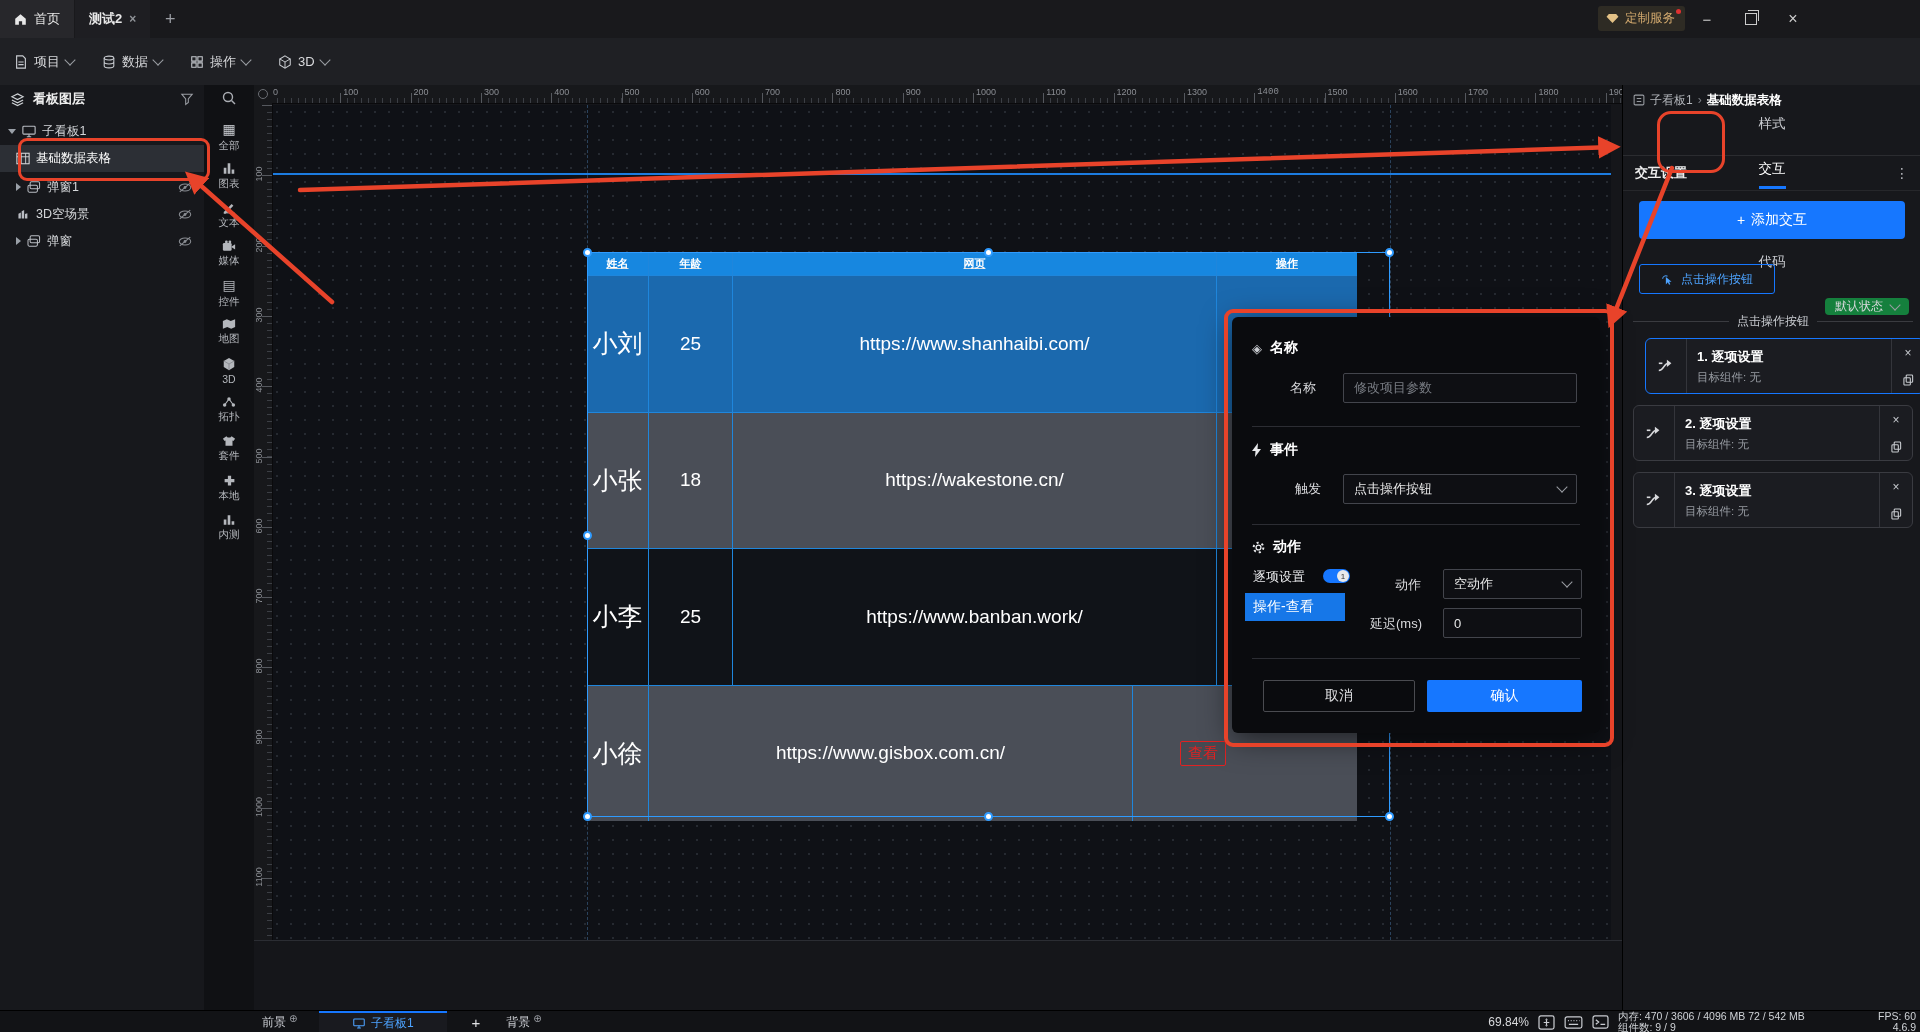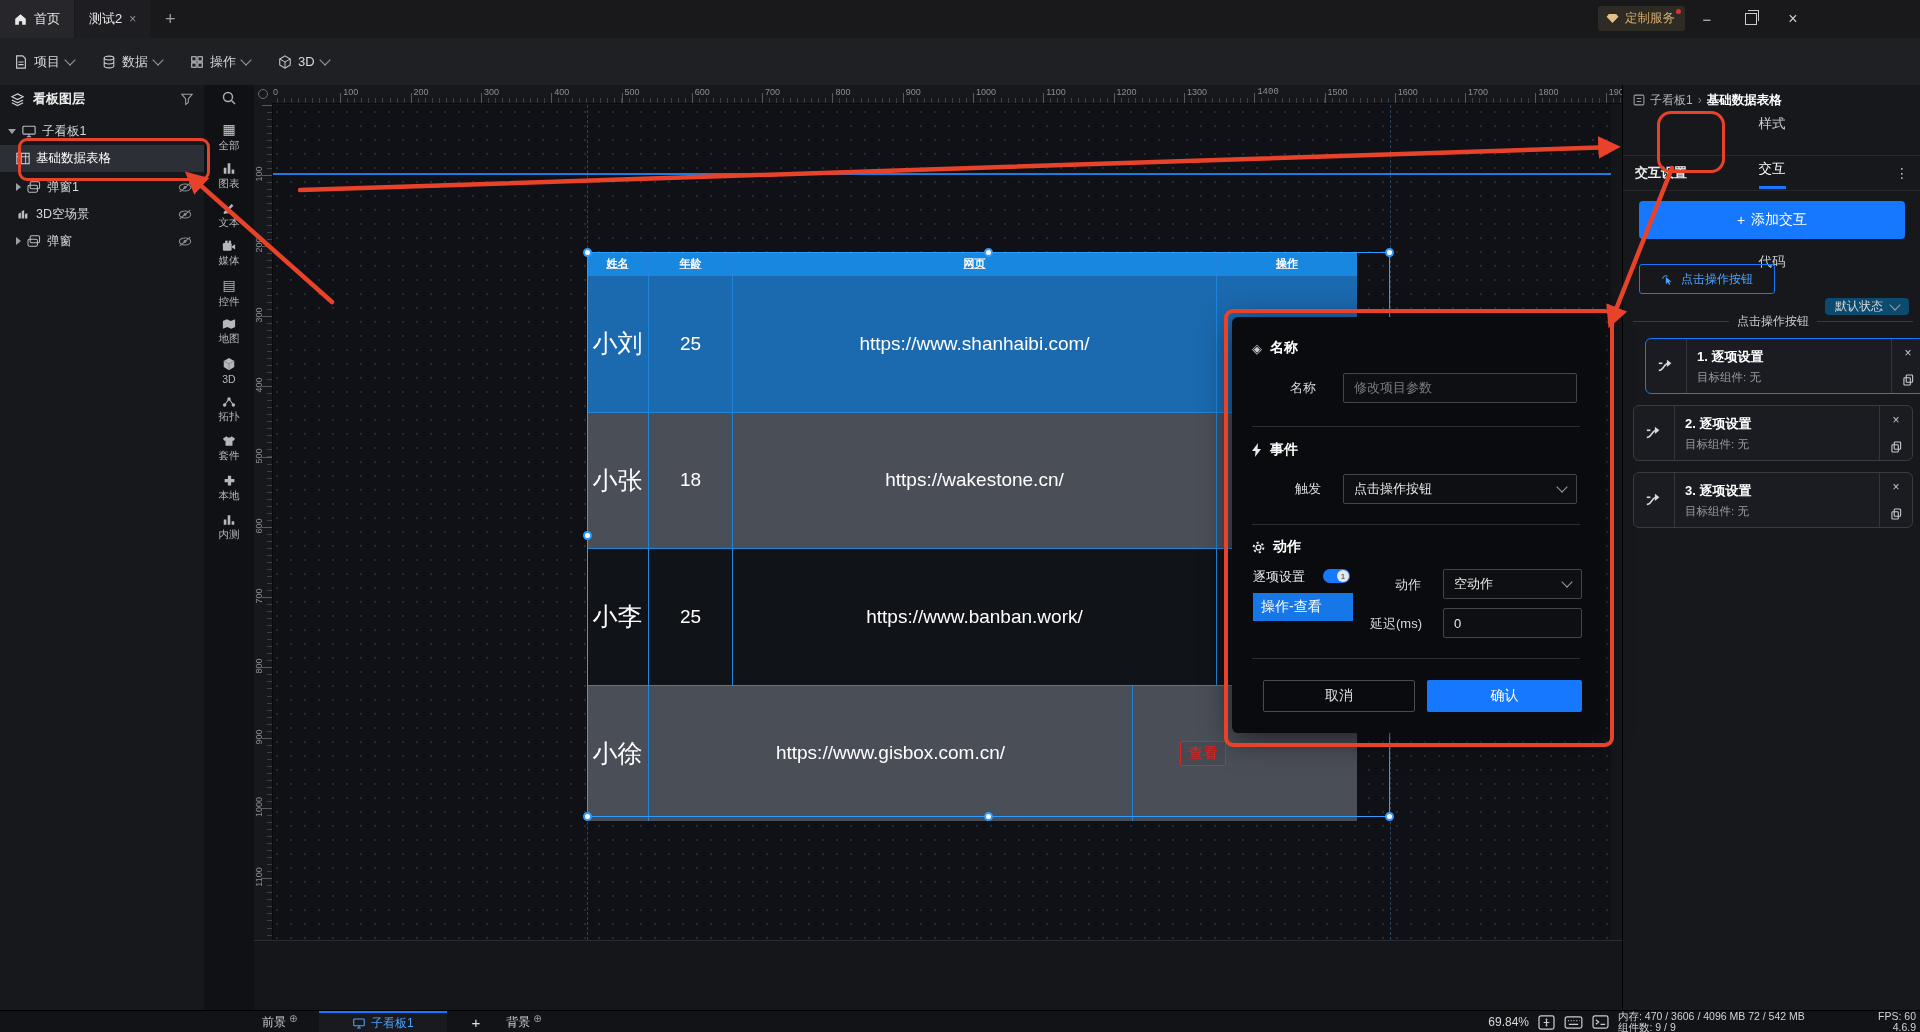--- a/index.html
+++ b/index.html
@@ -82,21 +82,21 @@
 
   <div id="tabbar" class="abs f">
     <div class="ttab" style="background:#27272b;">
       <span class="ic">
           <svg width="13" height="13" viewBox="0 0 16 16">
             <path d="M8 1.5l6.5 5.5v7.5h-4.5v-4.5h-4v4.5H1.5V7z" fill="#e8e8e8"></path>
           </svg>
         </span>
       <span>首页</span>
     </div>
-    <div class="ttab" style="background:#1e1e22;margin-left:1px;">
+    <div class="ttab" style="background:#1e1e22;margin-left:1px;font-weight:bold;">
       <span>测试2</span>
       <span style="color:#909398;font-size:12px;">×</span>
     </div>
     <div style="width:40px;text-align:center;font-size:18px;color:#9a9da3;">+</div>
 
     <div class="abs f" style="left:1598px;top:6px;height:25px;background:#2e2b24;border-radius:3px;padding:0 10px 0 8px;gap:6px;">
       <span class="ic">
           <svg width="13" height="11" viewBox="0 0 14 12">
             <path d="M3 1h8l2.5 3L7 11 .5 4z" fill="#e3c186"></path>
           </svg>
@@ -506,21 +506,21 @@
             <circle cx="8" cy="8" r="3" fill="none" stroke="#e8e9eb" stroke-width="1.6"></circle>
             <circle cx="8" cy="8" r="6" fill="none" stroke="#e8e9eb" stroke-width="2.4" stroke-dasharray="2.6 3.7"></circle>
           </svg>
         </span>
       <span>动作</span>
     </div>
     <div class="mlabel" style="left:21px;top:251px;color:#e8e9eb;">逐项设置</div>
     <div class="toggle" style="left:91px;top:252px;">
       <span class="knob">1</span>
     </div>
-    <div class="abs" style="left:21px;top:276px;width:100px;height:28px;background:#1677e8;color:#fff;display:flex;align-items:center;padding-left:8px;font-size:14px;box-sizing:border-box;">
+    <div class="abs" style="left:13px;top:276px;width:100px;height:28px;background:#1677e8;color:#fff;display:flex;align-items:center;padding-left:8px;font-size:14px;box-sizing:border-box;">
       <span>操作-查看</span>
     </div>
     <div class="mlabel" style="left:163px;top:259px;">动作</div>
     <div class="minput" style="left:211px;top:252px;width:139px;height:30px;">
       <span>空动作</span>
       <span class="chev selchev"></span>
     </div>
     <div class="mlabel" style="left:138px;top:298px;">延迟(ms)</div>
     <div class="minput" style="left:211px;top:291px;width:139px;height:30px;">
       <span>0</span>
@@ -545,21 +545,21 @@
         </span>
       <span style="color:#b4b7bc;">子看板1</span>
       <span style="color:#7a7d83;">›</span>
       <span style="color:#fff;font-weight:bold;font-size:12.5px;">基础数据表格</span>
     </div>
     <div class="f" style="height:40px;padding:0 12px;gap:19px;border-bottom:1px solid #2b2c30;flex-direction:column;">
       <span class="rtab">样式</span>
       <span class="rtab active">交互</span>
       <span class="rtab">数据</span>
       <span class="rtab">代码</span>
-      <span class="f" style="margin-left:auto;height:28px;background:#0c4a6e;border-radius:4px;padding:0 10px;gap:8px;font-size:12px;color:#d8d9dc;">
+      <span class="f" style="margin-left:auto;height:28px;background:#15803d;border-radius:4px;padding:0 10px;gap:8px;font-size:12px;color:#d8d9dc;">
         <span>默认状态</span>
         <span class="chev"></span>
       </span>
     </div>
     <div class="f" style="height:34px;padding:0 12px;border-bottom:1px solid #26272b;">
       <span style="font-size:13px;font-weight:bold;color:#eee;">交互设置</span>
       <span style="margin-left:auto;color:#b4b7bc;font-size:14px;">⋮</span>
     </div>
 
     <div class="abs f" style="left:16px;top:116px;width:266px;height:38px;background:#1677ff;border-radius:4px;justify-content:center;gap:6px;color:#fff;font-size:14px;">

